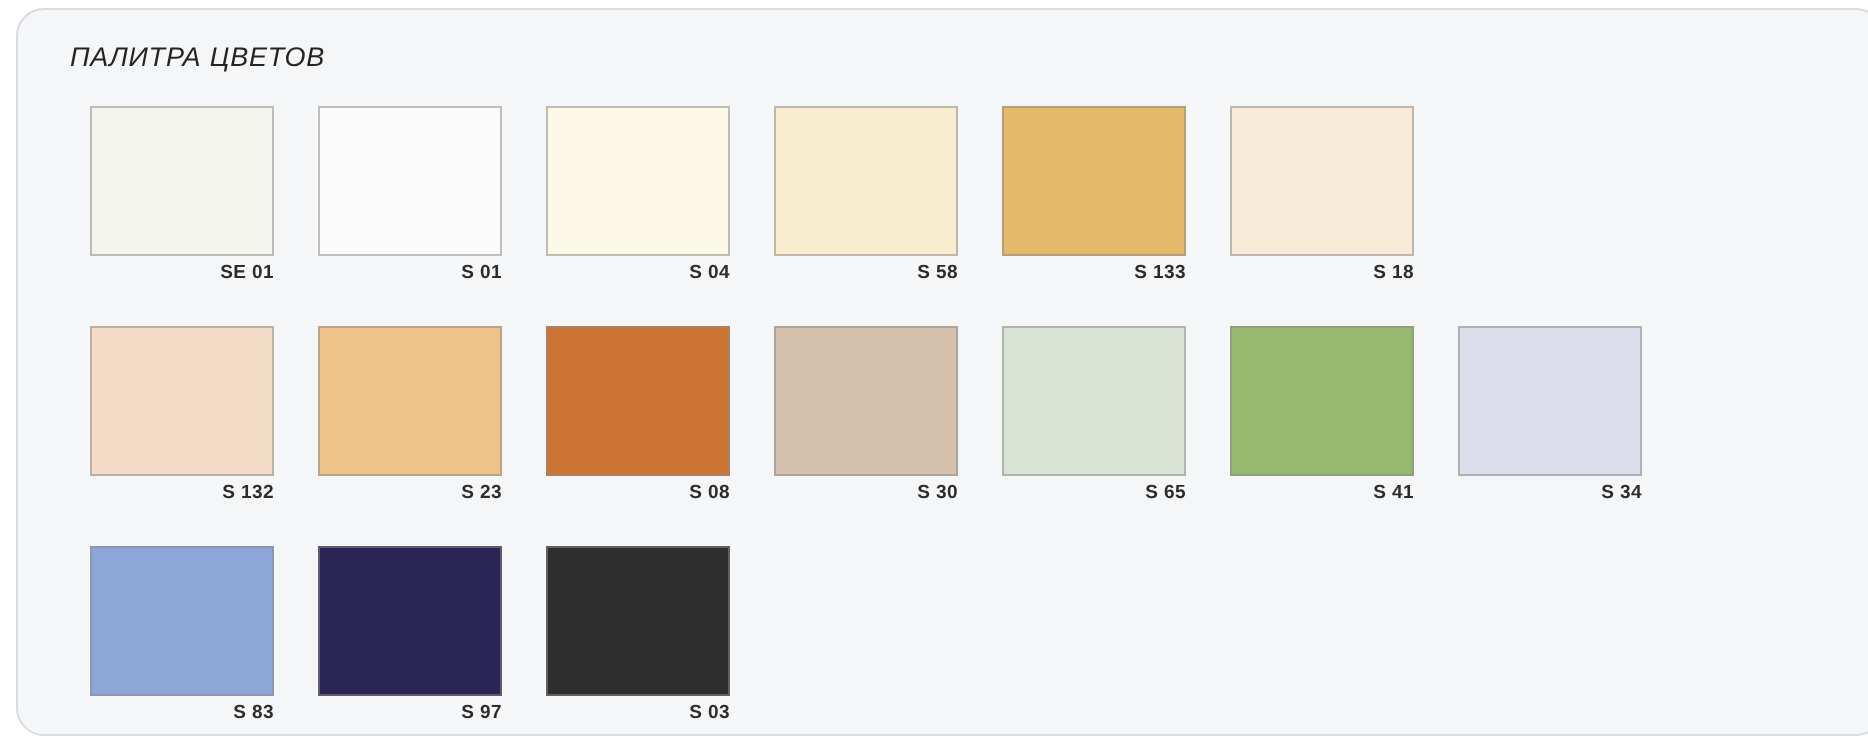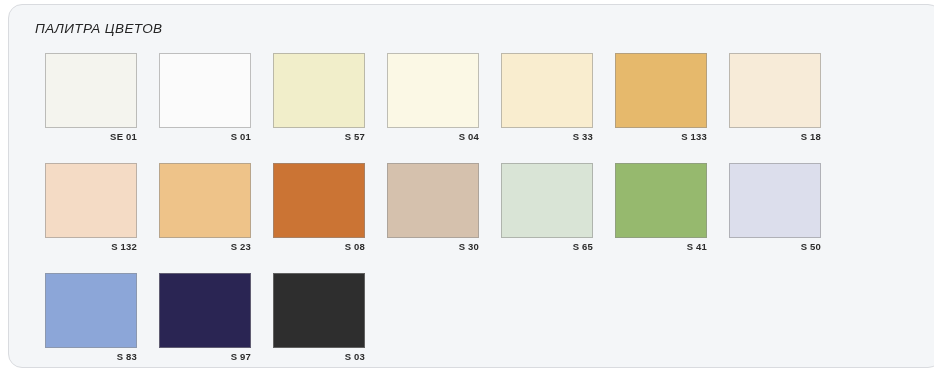--- a/index.html
+++ b/index.html
@@ -88,30 +88,26 @@
       <div class="swatch-row">
         <div class="swatch-cell">
           <div class="swatch-chip" style="background-color: rgb(244, 244, 238);"></div>
           <span class="swatch-label">SE 01</span>
         </div>
         <div class="swatch-cell">
           <div class="swatch-chip" style="background-color: rgb(251, 251, 251);"></div>
           <span class="swatch-label">S 01</span>
         </div>
         <div class="swatch-cell">
-          <div class="swatch-chip" style="background-color: rgb(241, 238, 202);"></div>
-          <span class="swatch-label">S 57</span>
-        </div>
-        <div class="swatch-cell">
           <div class="swatch-chip" style="background-color: rgb(251, 248, 229);"></div>
           <span class="swatch-label">S 04</span>
         </div>
         <div class="swatch-cell">
           <div class="swatch-chip" style="background-color: rgb(249, 237, 207);"></div>
-          <span class="swatch-label">S 33</span>
+          <span class="swatch-label">S 58</span>
         </div>
         <div class="swatch-cell">
           <div class="swatch-chip" style="background-color: rgb(230, 185, 108);"></div>
           <span class="swatch-label">S 133</span>
         </div>
         <div class="swatch-cell">
           <div class="swatch-chip" style="background-color: rgb(247, 235, 216);"></div>
           <span class="swatch-label">S 18</span>
         </div>
       </div>
@@ -135,21 +131,21 @@
         <div class="swatch-cell">
           <div class="swatch-chip" style="background-color: rgb(217, 228, 214);"></div>
           <span class="swatch-label">S 65</span>
         </div>
         <div class="swatch-cell">
           <div class="swatch-chip" style="background-color: rgb(150, 185, 110);"></div>
           <span class="swatch-label">S 41</span>
         </div>
         <div class="swatch-cell">
           <div class="swatch-chip" style="background-color: rgb(220, 222, 236);"></div>
-          <span class="swatch-label">S 50</span>
+          <span class="swatch-label">S 34</span>
         </div>
       </div>
       <div class="swatch-row">
         <div class="swatch-cell">
           <div class="swatch-chip" style="background-color: rgb(140, 166, 216);"></div>
           <span class="swatch-label">S 83</span>
         </div>
         <div class="swatch-cell">
           <div class="swatch-chip" style="background-color: rgb(42, 37, 83);"></div>
           <span class="swatch-label">S 97</span>

